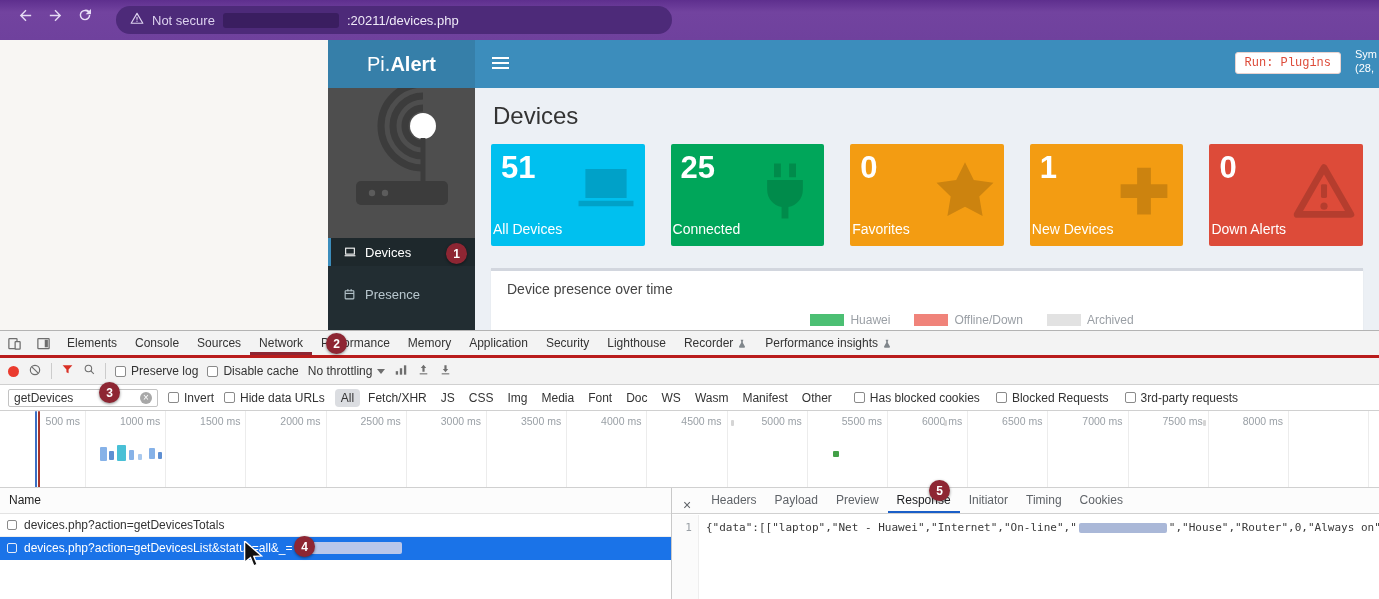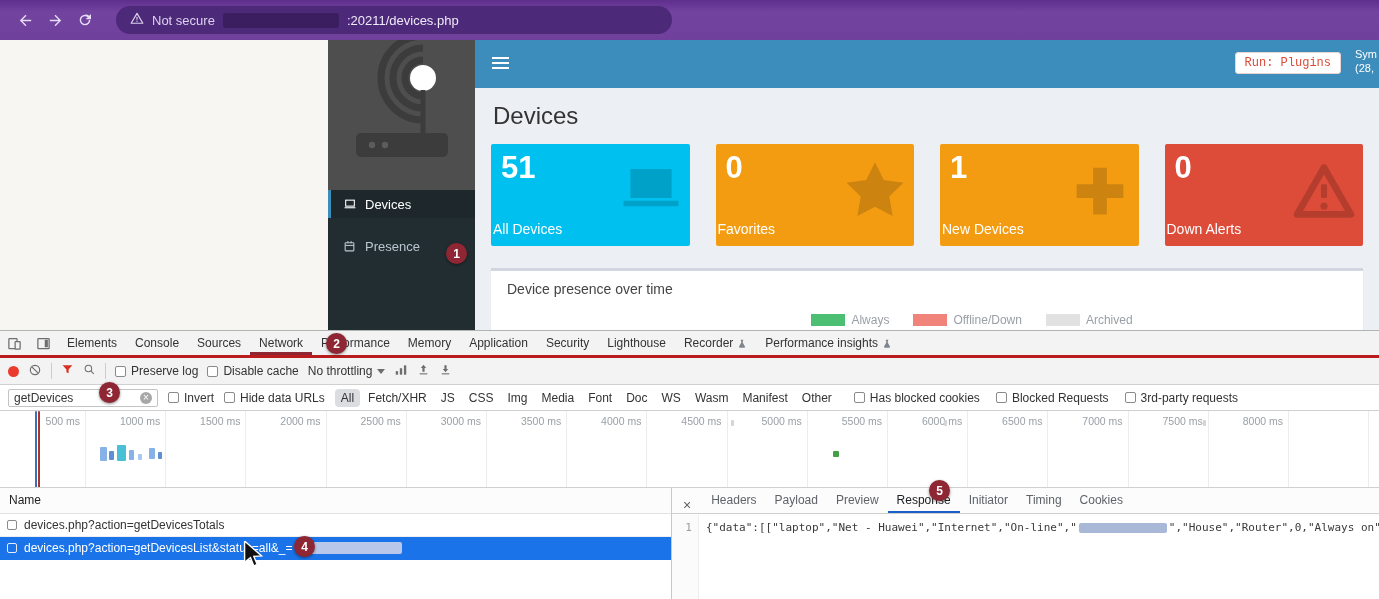--- a/index.html
+++ b/index.html
@@ -2,21 +2,21 @@
 <html><head>
 <meta charset="utf-8">
 <style>
   * { margin:0; padding:0; box-sizing:border-box; }
   body { font-family:"Liberation Sans", sans-serif; background:#fff; }
   .screen { position:relative; width:1379px; height:599px; overflow:hidden; background:#fff; }
 
   
   .browser-bar { position:absolute; left:0; top:0; width:100%; height:40px;
     background:linear-gradient(180deg,#5e2f8e 0%,#72439f 30%,#6f419d 100%);
-    display:flex; align-items:center; padding-left:10px; }
+    display:flex; align-items:flex-start; padding-left:10px; }
   .nav-ic { width:30px; height:30px; display:flex; align-items:center; justify-content:center; border-radius:50%; }
   .addr { position:absolute; left:116px; top:6px; width:556px; height:28px; border-radius:14px;
     background:#4d2a79; display:flex; align-items:center; gap:8px; padding:0 14px; }
   .addr .notsec { color:#ddd2ef; font-size:13px; }
   .redact-url { display:inline-block; width:116px; height:15px; background:#3a1e60; border-radius:3px; }
   .urltail { color:#efeaf8; font-size:13px; }
 
   
   .page-left { position:absolute; left:0; top:40px; width:328px; height:290px; background:#f8f6f3; }
 
@@ -154,20 +154,24 @@
       <span class="notsec">Not secure</span>
       <span class="redact-url"></span>
       <span class="urltail">:20211/devices.php</span>
     </div>
   </div>
 
   <div class="page-left"></div>
 
   <div class="app">
     <div class="sidebar">
+      <div class="logo">
+        <span>Pi.</span>
+          <b>Alert</b>
+      </div>
       <div class="router-art">
         <svg width="147" height="150" viewBox="0 0 147 150">
           <g stroke="#3c3c3c" stroke-width="7" fill="none">
             <path d="M95 20 A18 18 0 0 0 95 56"></path>
             <path d="M95 8 A30 30 0 0 0 95 68"></path>
             <path d="M95 -4 A42 42 0 0 0 95 80"></path>
           </g>
           <circle cx="95" cy="38" r="13" fill="#ffffff"></circle>
           <rect x="92.5" y="50" width="5" height="45" fill="#3c3c3c"></rect>
           <rect x="28" y="93" width="92" height="24" rx="5" fill="#3c3c3c"></rect>
@@ -215,20 +219,27 @@
       <div class="cards" id="cards">
           <div class="card" style="background: rgb(0, 192, 239);">
             <div class="card-value">51</div>
             <div class="card-icon"><svg viewBox="0 0 48 48">
                 <g fill="rgba(0,0,0,0.16)">
                   <path d="M9 8h30v21H9z"></path>
                   <path d="M4 31h40v4H4z"></path>
                 </g>
               </svg></div>
             <div class="card-label">All Devices</div>
+          </div>
+          <div class="card" style="background: rgb(0, 166, 90);">
+            <div class="card-value">25</div>
+            <div class="card-icon"><svg viewBox="0 0 48 48">
+                <path fill="rgba(0,0,0,0.16)" d="M16 4h5v10h-5zM27 4h5v10h-5zM11 16h26v7a13 13 0 0 1-10.5 12.7V44h-5v-8.3A13 13 0 0 1 11 23z"></path>
+              </svg></div>
+            <div class="card-label">Connected</div>
           </div>
           <div class="card" style="background: rgb(243, 156, 18);">
             <div class="card-value">0</div>
             <div class="card-icon"><svg viewBox="0 0 48 48">
                 <path fill="rgba(0,0,0,0.16)" d="M24 3l6.4 13 14.3 2-10.3 10 2.4 14.2L24 35.5 11.2 42.2 13.6 28 3.3 18l14.3-2z"></path>
               </svg></div>
             <div class="card-label">Favorites</div>
           </div>
           <div class="card" style="background: rgb(243, 156, 18);">
             <div class="card-value">1</div>
@@ -245,21 +256,21 @@
                 <circle cx="24" cy="35" r="2.6" fill="rgba(0,0,0,0.18)"></circle>
               </svg></div>
             <div class="card-label">Down Alerts</div>
           </div>
         </div>
       <div class="panel">
         <div class="panel-title">Device presence over time</div>
         <div class="legend" id="legend">
             <div class="legend-item">
               <span class="swatch" style="background:#4cbf73"></span>
-              <span class="legend-label">Always</span>
+              <span class="legend-label">Huawei</span>
             </div>
             <div class="legend-item">
               <span class="swatch" style="background:#f0837a"></span>
               <span class="legend-label">Offline/Down</span>
             </div>
             <div class="legend-item">
               <span class="swatch" style="background:#e2e2e2"></span>
               <span class="legend-label">Archived</span>
             </div>
           </div>

